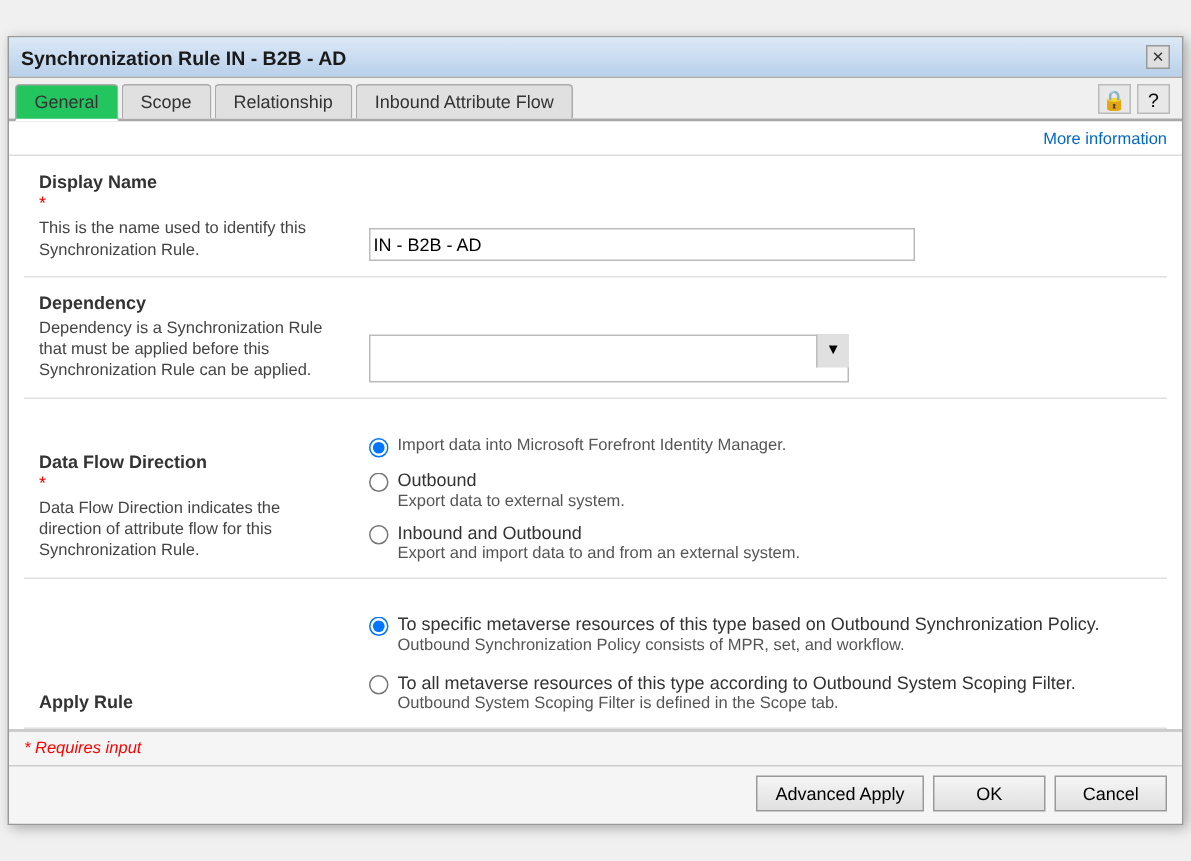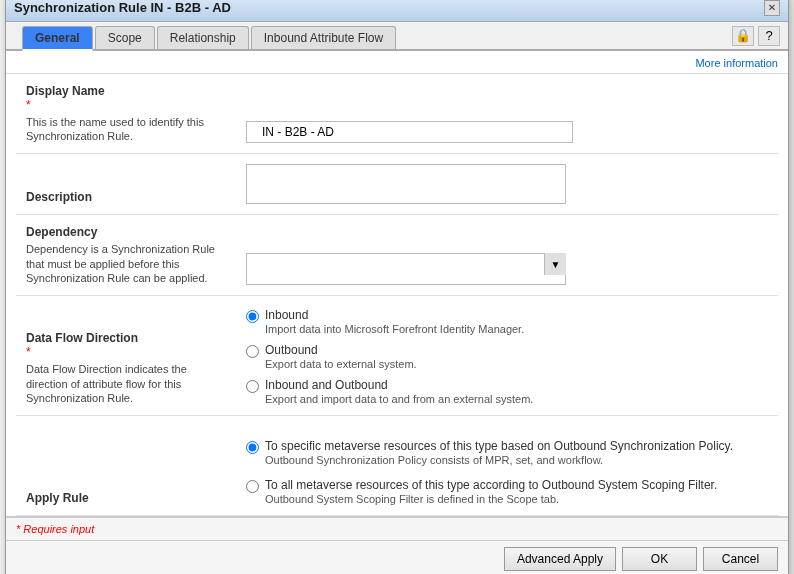--- a/index.html
+++ b/index.html
@@ -56,26 +56,25 @@
       padding: 4px 12px;
       background: #e0e0e0;
       border: 1px solid #aaa;
       border-bottom: none;
       cursor: pointer;
       font-size: 12px;
       color: #333;
       border-radius: 3px 3px 0 0;
     }
     .tab.active {
-      background: #3b82f6;
+      background: #22c55e;
       border-color: #aaa;
       border-bottom: 2px solid #fff;
       margin-bottom: -2px;
-      font-weight: bold;
-      margin-left: 12px;
+      font-weight: normal;
     }
     .toolbar-icons {
       margin-left: auto;
       display: flex;
       align-items: center;
       gap: 4px;
       padding-right: 4px;
       padding-bottom: 3px;
     }
     .icon-btn {
@@ -136,25 +135,25 @@
       line-height: 1.3;
     }
     .form-control-col {
       flex: 1;
       padding: 10px 10px 10px 10px;
       display: flex;
       flex-direction: column;
       justify-content: center;
     }
     .text-input {
-      width: 327px;
+      width: 364px;
       height: 22px;
       border: 1px solid #bbb;
       background: #fff;
-      padding: 2px 15px;
+      padding: 2px 2px;
       font-size: 12px;
     }
     .text-area {
       width: 320px;
       height: 40px;
       border: 1px solid #bbb;
       background: #fff;
       padding: 2px 5px;
       font-size: 12px;
       resize: none;
@@ -289,28 +288,20 @@
             <span>Display Name</span>
           </div>
           <span class="required-star">*</span>
           <div class="form-hint">This is the name used to identify this Synchronization Rule.</div>
         </div>
         <div class="form-control-col">
           <input class="text-input" type="text" value="IN - B2B - AD" style="">
         </div>
       </div>
 
-      <div class="form-row">
-        <div class="form-label-col">
-          <div class="form-label">Description</div>
-        </div>
-        <div class="form-control-col">
-          <textarea class="text-area" style=""></textarea>
-        </div>
-      </div>
 
       <div class="form-row">
         <div class="form-label-col">
           <div class="form-label">Dependency</div>
           <div class="form-hint">Dependency is a Synchronization Rule that must be applied before this Synchronization Rule can be applied.</div>
         </div>
         <div class="form-control-col">
           <div class="select-wrap">
             <select class="select-input">
               <option>&lt;Please select an item&gt;</option>
@@ -324,21 +315,20 @@
         <div class="form-label-col">
           <div class="form-label">Data Flow Direction</div>
           <span class="required-star">*</span>
           <div class="form-hint">Data Flow Direction indicates the direction of attribute flow for this Synchronization Rule.</div>
         </div>
         <div class="form-control-col">
           <div class="radio-group">
             <div class="radio-item">
               <input type="radio" name="dataflow" checked="" style="">
               <div>
-                <div class="radio-label">Inbound</div>
                 <div class="radio-hint">Import data into Microsoft Forefront Identity Manager.</div>
               </div>
             </div>
             <div class="radio-item">
               <input type="radio" name="dataflow" style="">
               <div>
                 <div class="radio-label">Outbound</div>
                 <div class="radio-hint">Export data to external system.</div>
               </div>
             </div>

